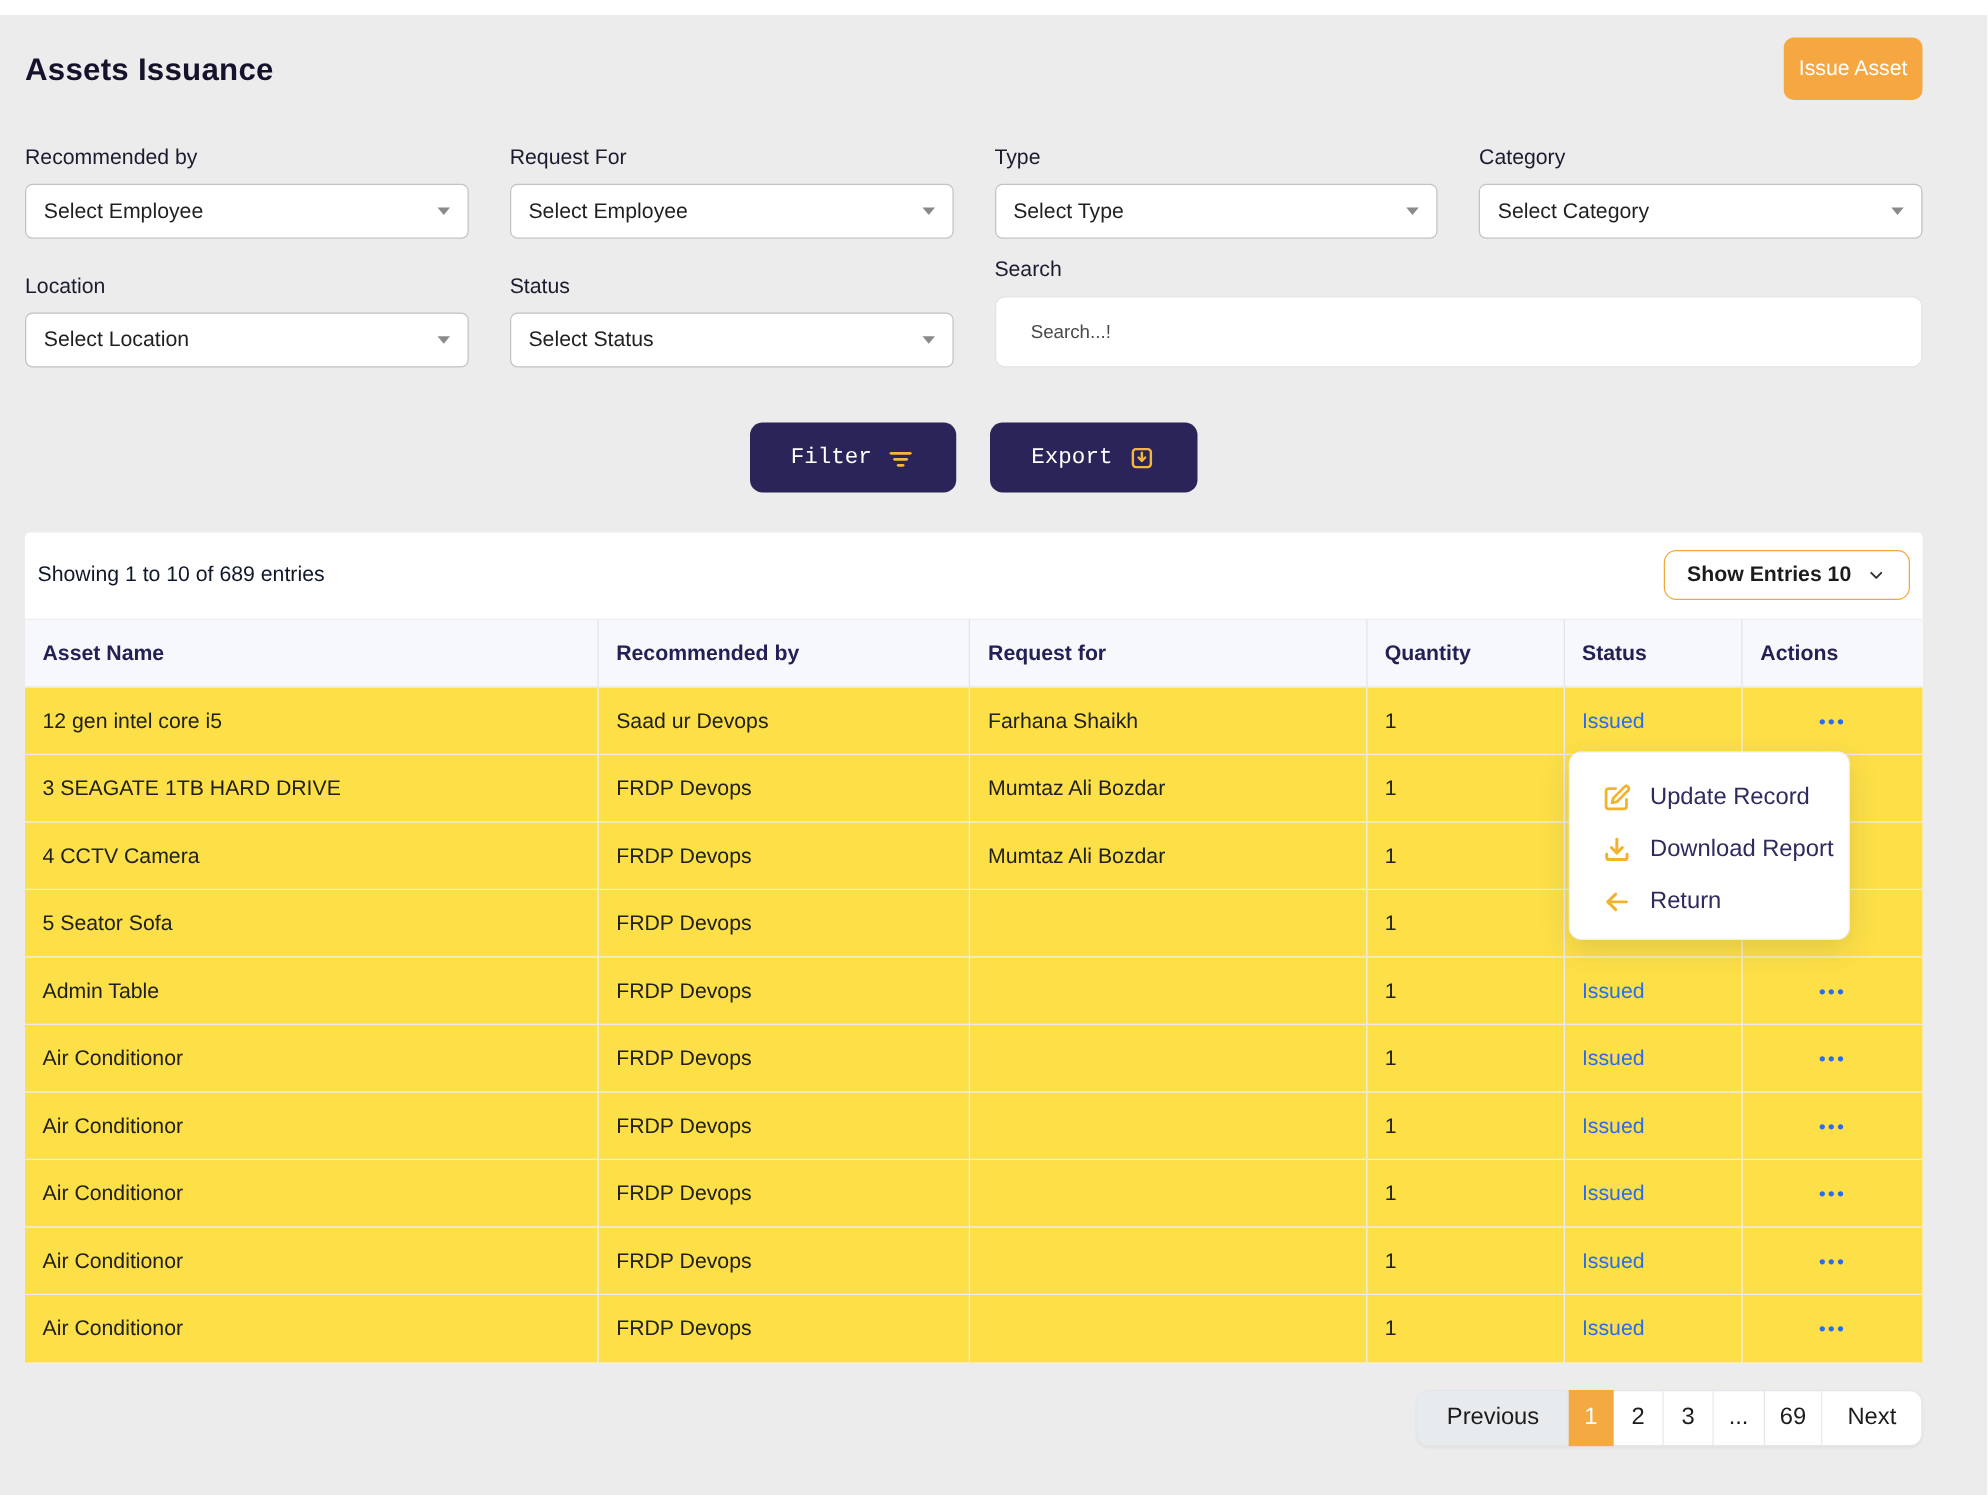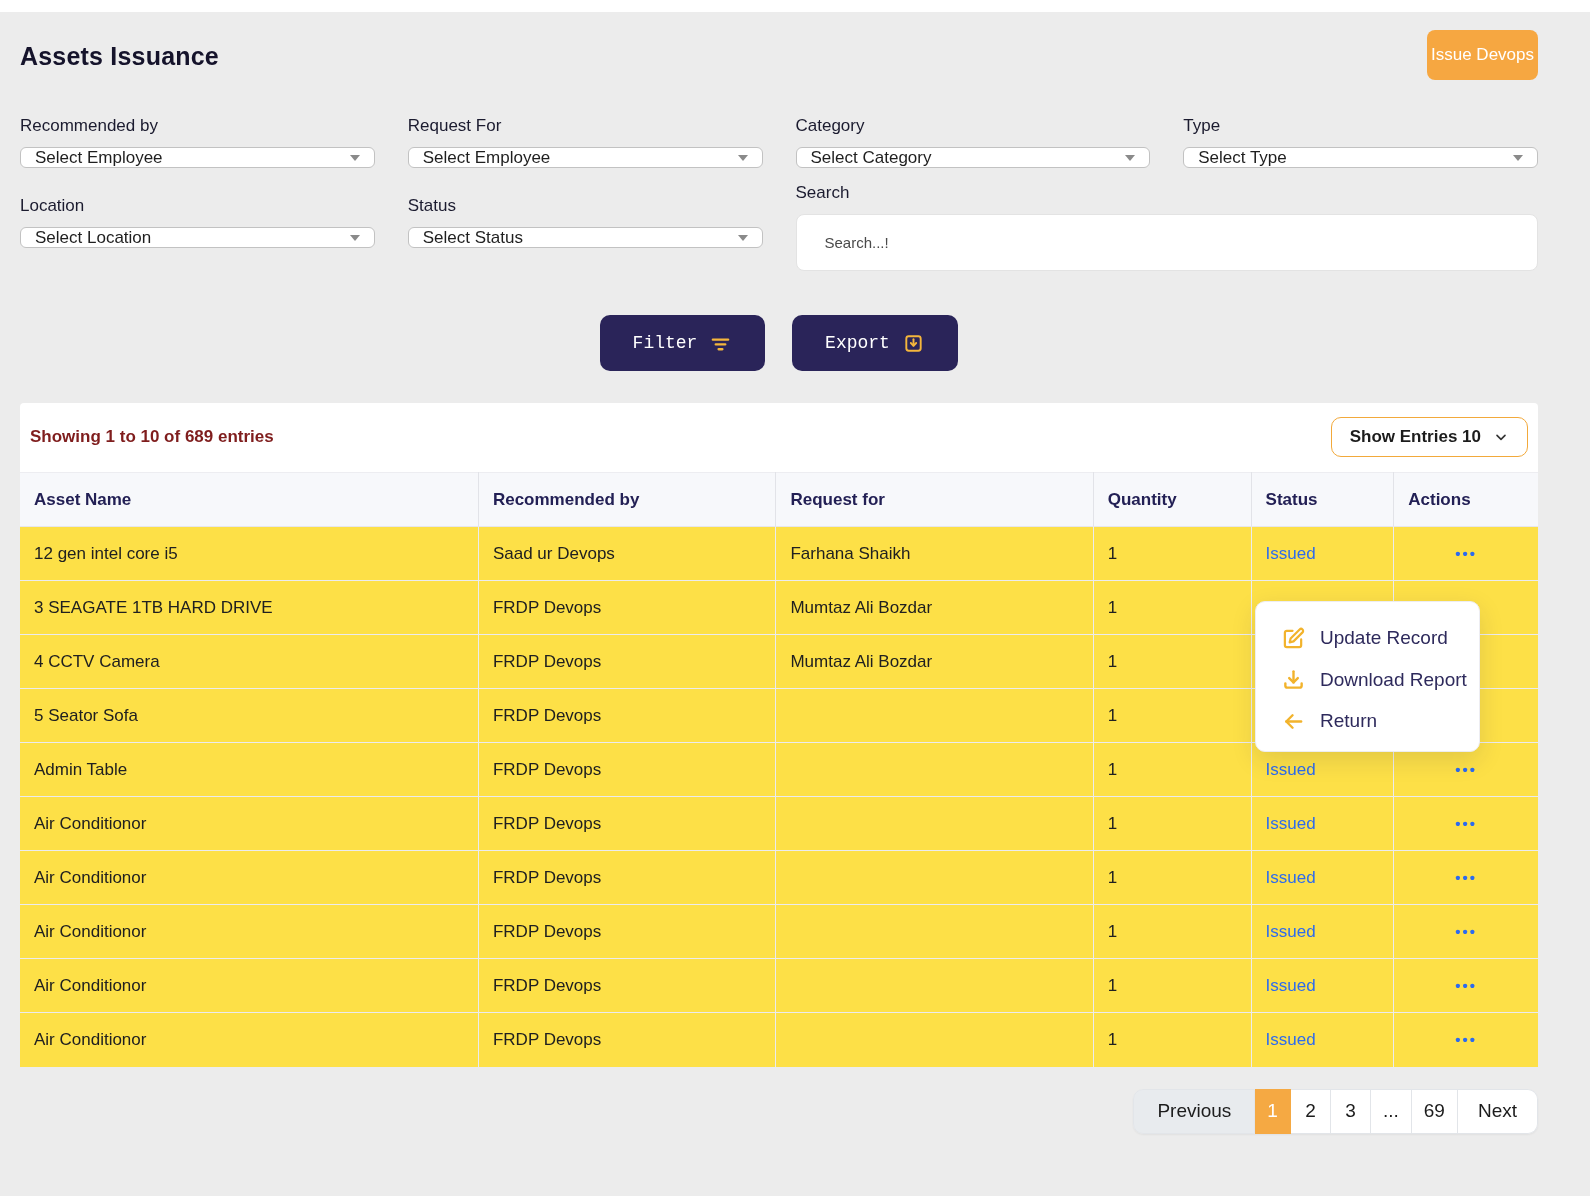--- a/index.html
+++ b/index.html
@@ -13,42 +13,42 @@
   
   .page-header { display:flex; justify-content:space-between; align-items:flex-start; }
   .page-title { font-size:25px; font-weight:bold; color:#15132B; letter-spacing:.2px; padding-top:12px; }
   .btn-orange { background:#F6A741; color:#fff; border:none; border-radius:8px;
     width:111px; height:50px; font-size:17px; font-family:inherit; cursor:pointer; }
 
   
   .filter-grid { display:grid; grid-template-columns:repeat(4,1fr); column-gap:33px; margin-top:36px; align-items:start; }
   .filter-grid.row2 { margin-top:28px; }
   .flabel { font-size:17px; color:#1B1B2F; margin-bottom:11px; }
-  .select { height:21px; background:#fff; border:1px solid #C2C2C2; border-radius:6px;
+  .select { height:44px; background:#fff; border:1px solid #C2C2C2; border-radius:6px;
     display:flex; align-items:center; justify-content:space-between; padding:0 14px; cursor:pointer; }
   .sel-text { font-size:17px; color:#1F1F1F; }
   .sel-caret { width:0; height:0; border-left:5px solid transparent; border-right:5px solid transparent;
     border-top:6px solid #8a8a8a; }
   .search-group { grid-column:3 / span 2; margin-top:-13px; }
   .search-input { width:100%; height:57px; background:#fff; border:1px solid #E3E3E3; border-radius:8px;
     padding:0 28px; font-size:15px; font-family:inherit; color:#1f1f1f; }
   .search-input::placeholder { color:#4A4A4A; opacity:1; }
 
   
   .actions-row { display:flex; justify-content:center; gap:27px; margin-top:44px; }
   .btn-navy { background:#2A2459; color:#fff; border:none; border-radius:10px; height:56px;
     font-size:18px; font-family:Liberation Mono, monospace; display:flex; align-items:center; justify-content:center; gap:12px; cursor:pointer; }
   .btn-filter { width:165px; }
   .btn-export { width:166px; }
   .btn-navy svg { width:23px; height:23px; }
 
   
   .table-card { margin-top:32px; background:#fff; border-radius:4px; padding-bottom:0; }
   .card-top { display:flex; justify-content:space-between; align-items:center; padding:14px 10px 15px 10px; }
-  .summary { font-size:17px; font-weight:bold; color:#7f1d1d; }
+  .summary { font-size:17px; font-weight:normal; color:#0f172a; }
   .show-entries { display:flex; align-items:center; gap:12px; border:1.5px solid #F2A93B; border-radius:10px;
     height:40px; padding:0 18px; background:#fff; cursor:pointer;font-weight:bold; }
   .show-entries .se-label { font-size:17px; color:#1c1c1c; }
   .show-entries svg { width:16px; height:16px; }
 
   table { width:100%; border-collapse:collapse; table-layout:fixed; }
   col.c1{width:30.2%} col.c2{width:19.6%} col.c3{width:20.9%} col.c4{width:10.4%} col.c5{width:9.4%} col.c6{width:9.5%}
   thead th { background:#F7F8FB; color:#232055; font-size:17px; font-weight:bold; text-align:left;
     height:54px; padding:0 14px; border-right:1px solid #E2E3E8; border-top:1px solid #EDEDF1; border-bottom:1px solid #E7E7EC; }
   thead th:last-child { border-right:none; }
@@ -80,49 +80,49 @@
 </head>
 <body>
 
 <div class="app">
   <div class="top-strip"></div>
   <div class="canvas">
     <div class="content">
 
       <div class="page-header">
         <div class="page-title">Assets Issuance</div>
-        <button class="btn-orange">Issue Devops</button>
+        <button class="btn-orange">Issue Asset</button>
       </div>
 
       <div class="filter-grid row1">
         <div>
           <div class="flabel">Recommended by</div>
           <div class="select">
             <span class="sel-text">Select Employee</span>
             <span class="sel-caret"></span>
           </div>
         </div>
         <div>
           <div class="flabel">Request For</div>
           <div class="select">
             <span class="sel-text">Select Employee</span>
             <span class="sel-caret"></span>
           </div>
         </div>
         <div>
+          <div class="flabel">Type</div>
+          <div class="select">
+            <span class="sel-text">Select Type</span>
+            <span class="sel-caret"></span>
+          </div>
+        </div>
+        <div>
           <div class="flabel">Category</div>
           <div class="select">
             <span class="sel-text">Select Category</span>
-            <span class="sel-caret"></span>
-          </div>
-        </div>
-        <div>
-          <div class="flabel">Type</div>
-          <div class="select">
-            <span class="sel-text">Select Type</span>
             <span class="sel-caret"></span>
           </div>
         </div>
       </div>
 
       <div class="filter-grid row2">
         <div>
           <div class="flabel">Location</div>
           <div class="select">
             <span class="sel-text">Select Location</span>

